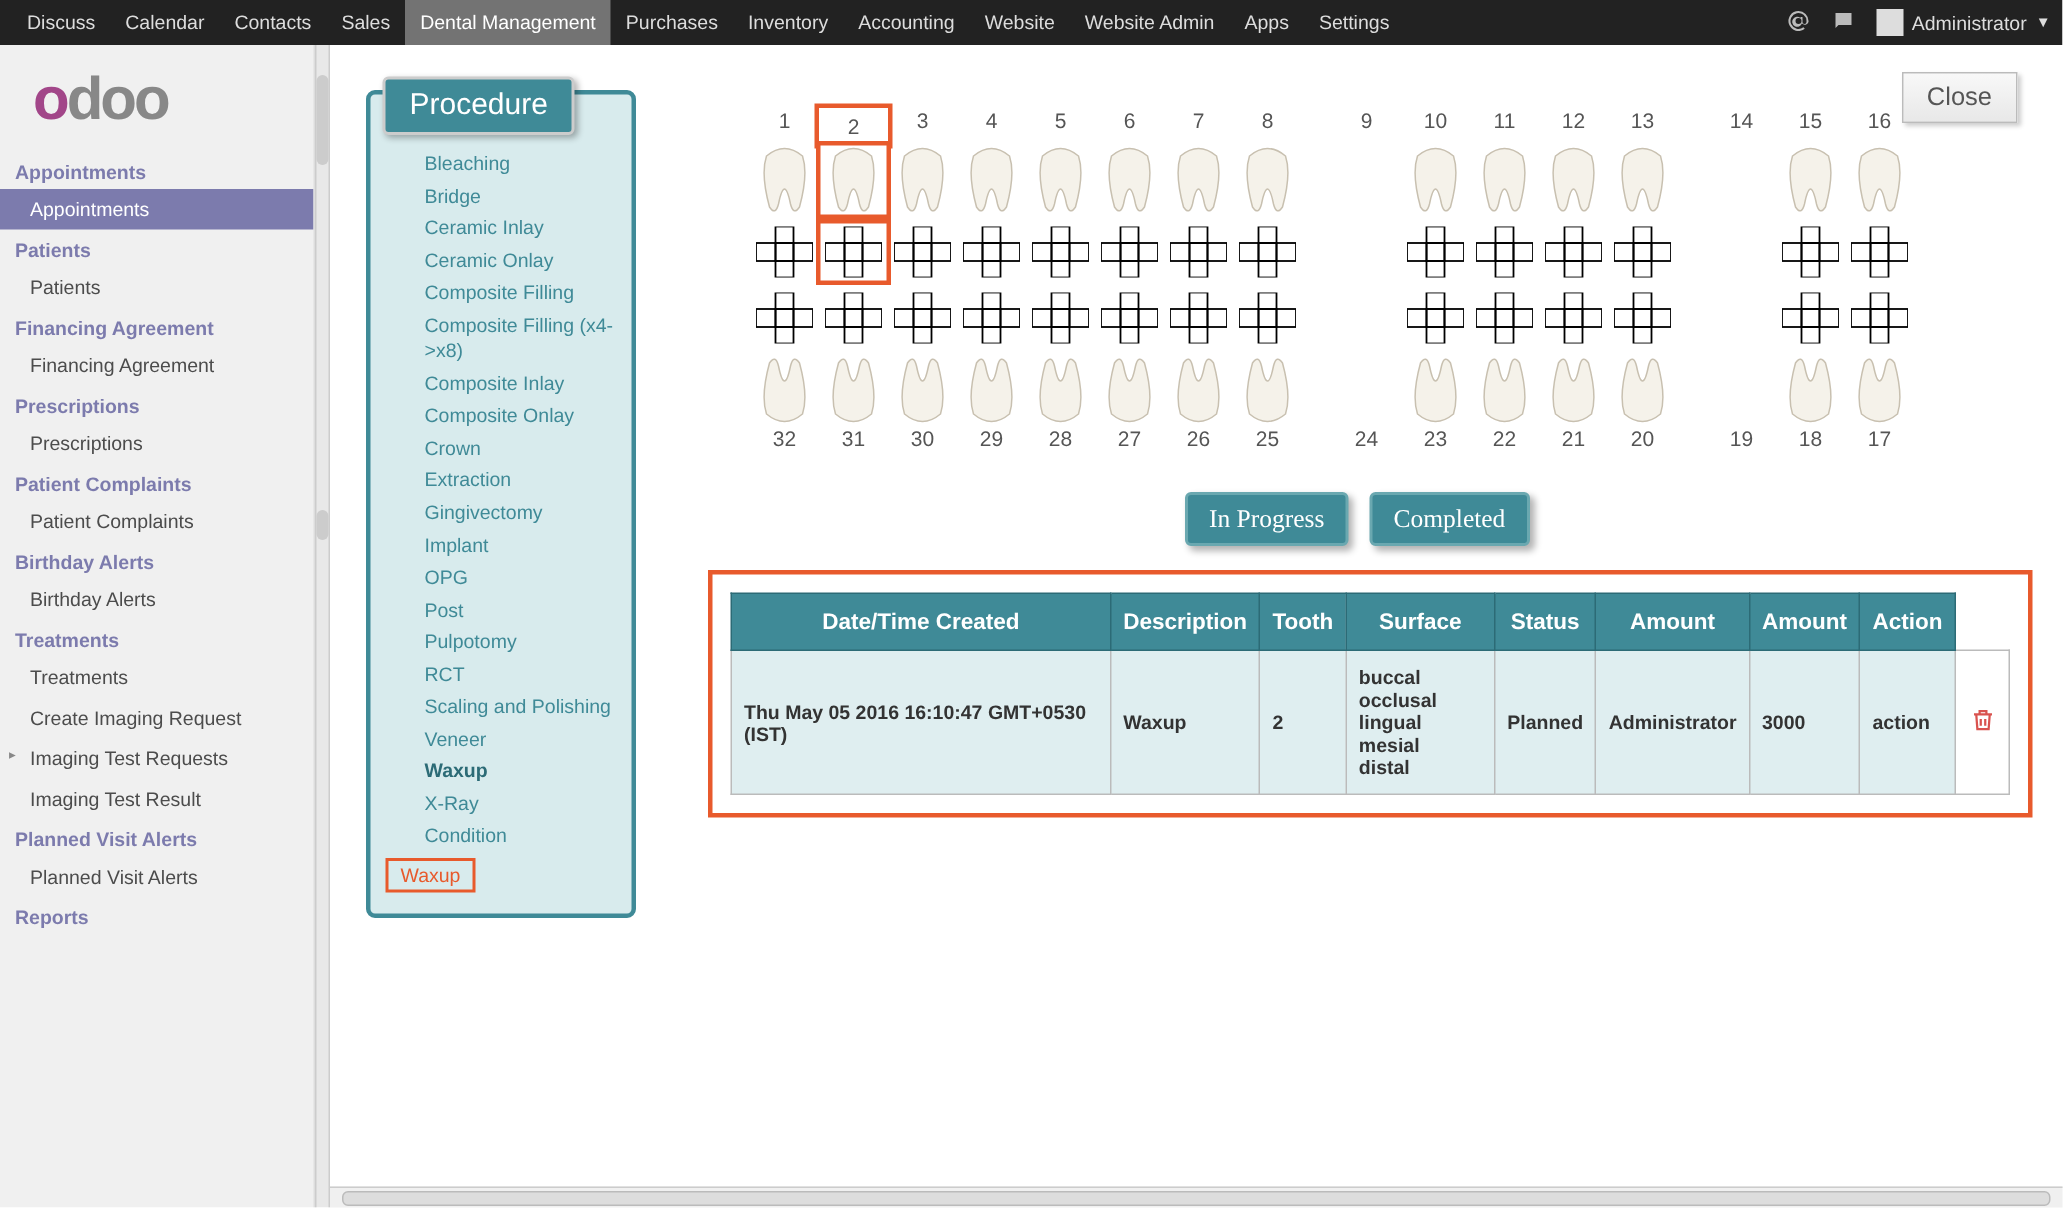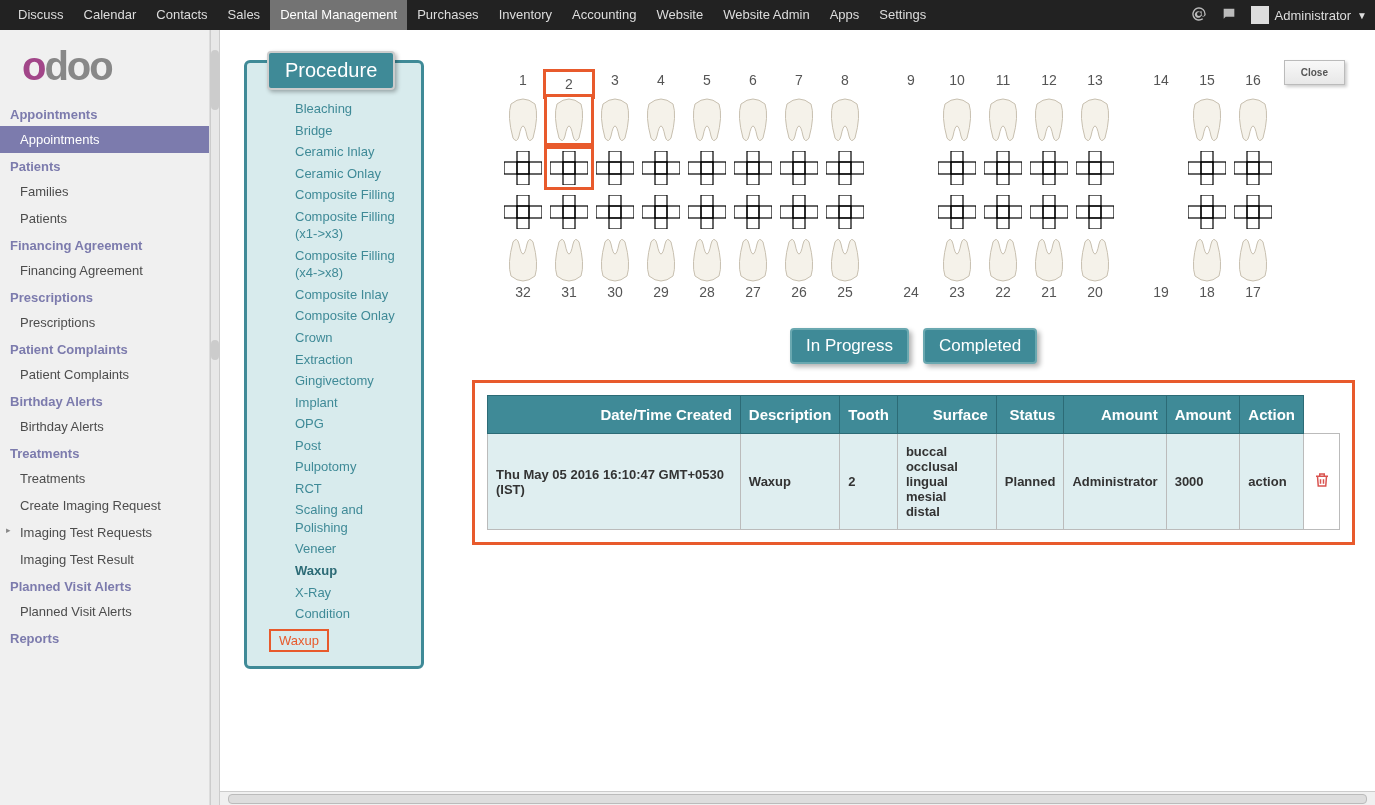--- a/index.html
+++ b/index.html
@@ -30,24 +30,24 @@
 .powered { padding: 10px 10px 10px 50px; font-size: 12px; color: #888; }
 .powered .brand { color: #a24689; font-weight: bold; }
 
 
 .scroll-divider { width: 10px; background: #e8e8e8; border-left: 1px solid #ccc; border-right: 1px solid #ccc; position: relative; }
 .scroll-thumb { position: absolute; top: 20px; width: 100%; height: 60px; background: #ccc; border-radius: 4px; }
 .scroll-thumb2 { position: absolute; top: 310px; width: 100%; height: 20px; background: #ccc; border-radius: 4px; }
 
 
 .content { flex: 1; padding: 12px 20px; position: relative; overflow: hidden; }
-.close-btn { position: absolute; top: 30px; right: 30px; background: linear-gradient(#f8f8f8,#e8e8e8); border: 1px solid #bbb; padding: 6px 16px; cursor: pointer; color: #555; font-size: 10px; box-shadow: 2px 2px 3px rgba(0,0,0,0.2); font-weight: bold; }
-
-
-.proc-panel { width: 180px; background: #d8ebed; border: 3px solid #3f8a97; border-radius: 6px; position: absolute; top: 30px; left: 24px; padding-bottom: 10px; padding-left: 12px; }
+.close-btn { position: absolute; top: 18px; right: 30px; background: linear-gradient(#f8f8f8,#e8e8e8); border: 1px solid #bbb; padding: 6px 16px; cursor: pointer; color: #555; font-size: 17px; box-shadow: 2px 2px 3px rgba(0,0,0,0.2); }
+
+
+.proc-panel { width: 180px; background: #d8ebed; border: 3px solid #3f8a97; border-radius: 6px; position: absolute; top: 30px; left: 24px; padding-bottom: 10px; }
 .proc-title { background: #3f8a97; color: #fff; font-size: 20px; padding: 6px 16px; margin: -12px 0 8px 8px; display: inline-block; border: 2px solid #ccc; border-radius: 4px; box-shadow: 2px 2px 4px rgba(0,0,0,0.3); }
 .proc-list { padding: 0 10px 0 36px; }
 .proc-item { color: #3f8a97; padding: 2px 0; cursor: pointer; font-size: 13px; line-height: 1.35; }
 .proc-item.bold { font-weight: bold; color: #2c6b76; }
 .proc-sel-box { border: 2px solid #e85a2c; margin: 4px 10px 4px 10px; padding: 2px 8px; display: inline-block; }
 .proc-sel { color: #e85a2c; font-size: 13px; }
 
 
 .teeth-area { margin-left: 260px; margin-top: 30px; }
 .teeth-row { display: flex; justify-content: flex-start; }
@@ -59,26 +59,26 @@
 .tooth-highlight { outline: 3px solid #e85a2c; outline-offset: -1px; padding: 4px 0 2px; }
 
 
 .cross-row { display: flex; margin-top: 4px; margin-bottom: 4px; }
 .cross { width: 46px; height: 40px; display: flex; align-items: center; justify-content: center; }
 .cross-svg { width: 38px; height: 34px; }
 .cross rect { fill: none; stroke: #000; stroke-width: 1.2; }
 
 
 .status-btns { margin-left: 550px; margin-top: 24px; display: flex; gap: 14px; }
-.status-btn { background: #3f8a97; color: #fff; border: 2px solid #6aa8b0; padding: 6px 14px; font-size: 17px; border-radius: 4px; cursor: pointer; box-shadow: 3px 3px 5px rgba(0,0,0,0.3); }
+.status-btn { background: #3f8a97; color: #fff; border: 2px solid #6aa8b0; padding: 6px 14px; font-size: 17px; border-radius: 4px; cursor: pointer; box-shadow: 3px 3px 5px rgba(0,0,0,0.3); font-family: Liberation Serif, serif; }
 
 
 .table-wrap { margin-left: 232px; margin-top: 16px; border: 3px solid #e85a2c; padding: 12px; }
 table.data { width: 100%; border-collapse: collapse; }
-table.data th { background: #3f8a97; color: #fff; padding: 10px 8px; border: 1px solid #2c6b76; font-size: 15px; text-align: right; }
+table.data th { background: #3f8a97; color: #fff; padding: 10px 8px; border: 1px solid #2c6b76; font-size: 15px; text-align: center; }
 table.data td { background: #dfeef0; padding: 10px 8px; border: 1px solid #bbb; font-size: 13px; font-weight: bold; color: #333; }
 td.action-cell { background: #fff !important; text-align: center; border-left: 1px solid #bbb; }
 .trash-icon { width: 18px; height: 18px; color: #d9534f; }
 
 
 .hscroll { position: absolute; bottom: 0; left: 220px; right: 0; height: 14px; background: #f0f0f0; border-top: 1px solid #ccc; }
 .hscroll-thumb { position: absolute; left: 8px; right: 8px; top: 2px; height: 10px; background: #ddd; border: 1px solid #bbb; border-radius: 4px; }
 </style>
 </head>
 <body>
@@ -114,21 +114,20 @@
 </div>
 
 <div class="main">
 
   <div class="sidebar">
     <div class="logo"><span class="o1">o</span>doo</div>
     <div id="sidebar-content">
         <div class="side-header">Appointments</div>
         <div class="side-item active">Appointments</div>
         <div class="side-header">Patients</div>
-        <div class="side-item">Families</div>
         <div class="side-item">Patients</div>
         <div class="side-header">Financing Agreement</div>
         <div class="side-item">Financing Agreement</div>
         <div class="side-header">Prescriptions</div>
         <div class="side-item">Prescriptions</div>
         <div class="side-header">Patient Complaints</div>
         <div class="side-item">Patient Complaints</div>
         <div class="side-header">Birthday Alerts</div>
         <div class="side-item">Birthday Alerts</div>
         <div class="side-header">Treatments</div>
@@ -150,21 +149,20 @@
     <button class="close-btn">Close</button>
 
     <div class="proc-panel">
       <div class="proc-title">Procedure</div>
       <div class="proc-list" id="proc-list">
           <div class="proc-item">Bleaching</div>
           <div class="proc-item">Bridge</div>
           <div class="proc-item">Ceramic Inlay</div>
           <div class="proc-item">Ceramic Onlay</div>
           <div class="proc-item">Composite Filling</div>
-          <div class="proc-item">Composite Filling (x1-&gt;x3)</div>
           <div class="proc-item">Composite Filling (x4-&gt;x8)</div>
           <div class="proc-item">Composite Inlay</div>
           <div class="proc-item">Composite Onlay</div>
           <div class="proc-item">Crown</div>
           <div class="proc-item">Extraction</div>
           <div class="proc-item">Gingivectomy</div>
           <div class="proc-item">Implant</div>
           <div class="proc-item">OPG</div>
           <div class="proc-item">Post</div>
           <div class="proc-item">Pulpotomy</div>

